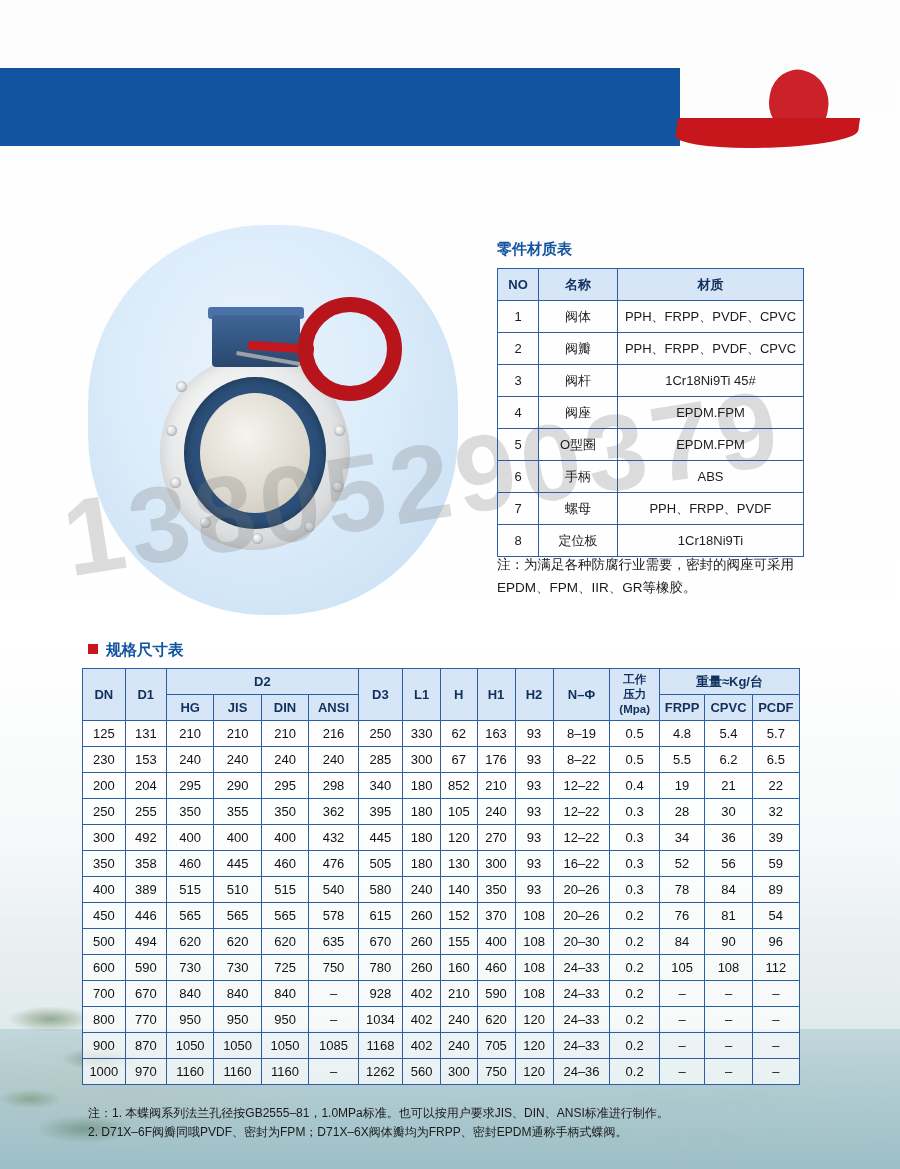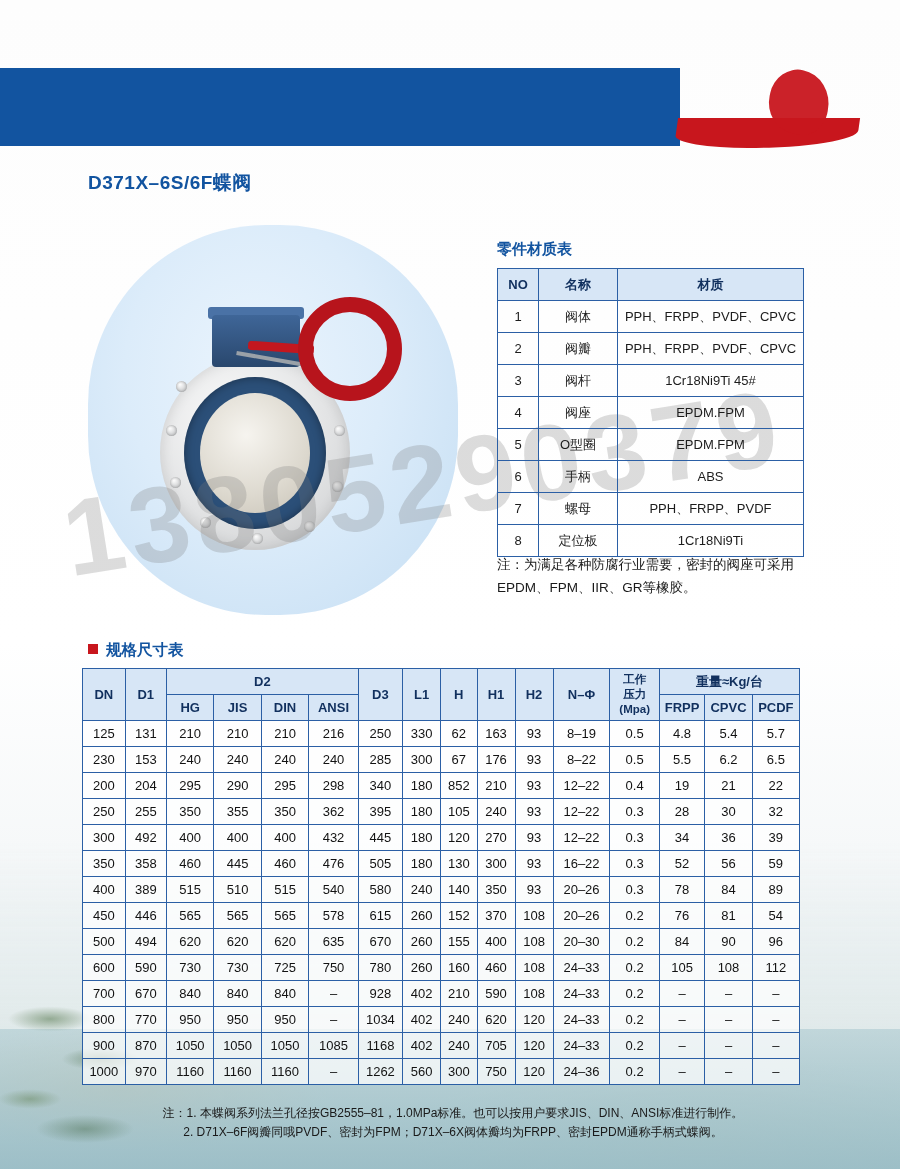--- a/index.html
+++ b/index.html
@@ -327,40 +327,39 @@
 
   .spec-note {
     position: absolute;
     left: 88px;
     top: 1104px;
     width: 730px;
     font-size: 12px;
     color: #1a1a1a;
     line-height: 19px;
   }
-  .spec-note div { white-space: nowrap; text-align: center; }
+  .spec-note div { white-space: nowrap; }
 </style>
 </head>
 <body>
 
 <div class="page">
 
   <div class="bg-photo"></div>
   <div class="bg-sea"></div>
   <div class="bg-leaf"></div>
 
   <div class="header-bar"></div>
   <div class="header-strip"></div>
 
   <div class="logo">
     <div class="logo-swoosh"></div>
     <div class="logo-swoosh2"></div>
   </div>
 
-  <div class="doc-title">D371X–6S/6F蝶阀</div>
 
   <div class="product-box">
     <div class="valve">
       <div class="valve-body"></div>
       <div class="valve-ring"></div>
       <div class="valve-disc"></div>
       <div class="valve-bolt" style="left:48px;  top:96px;"></div>
       <div class="valve-bolt" style="left:38px;  top:140px;"></div>
       <div class="valve-bolt" style="left:42px;  top:192px;"></div>
       <div class="valve-bolt" style="left:72px;  top:232px;"></div>

